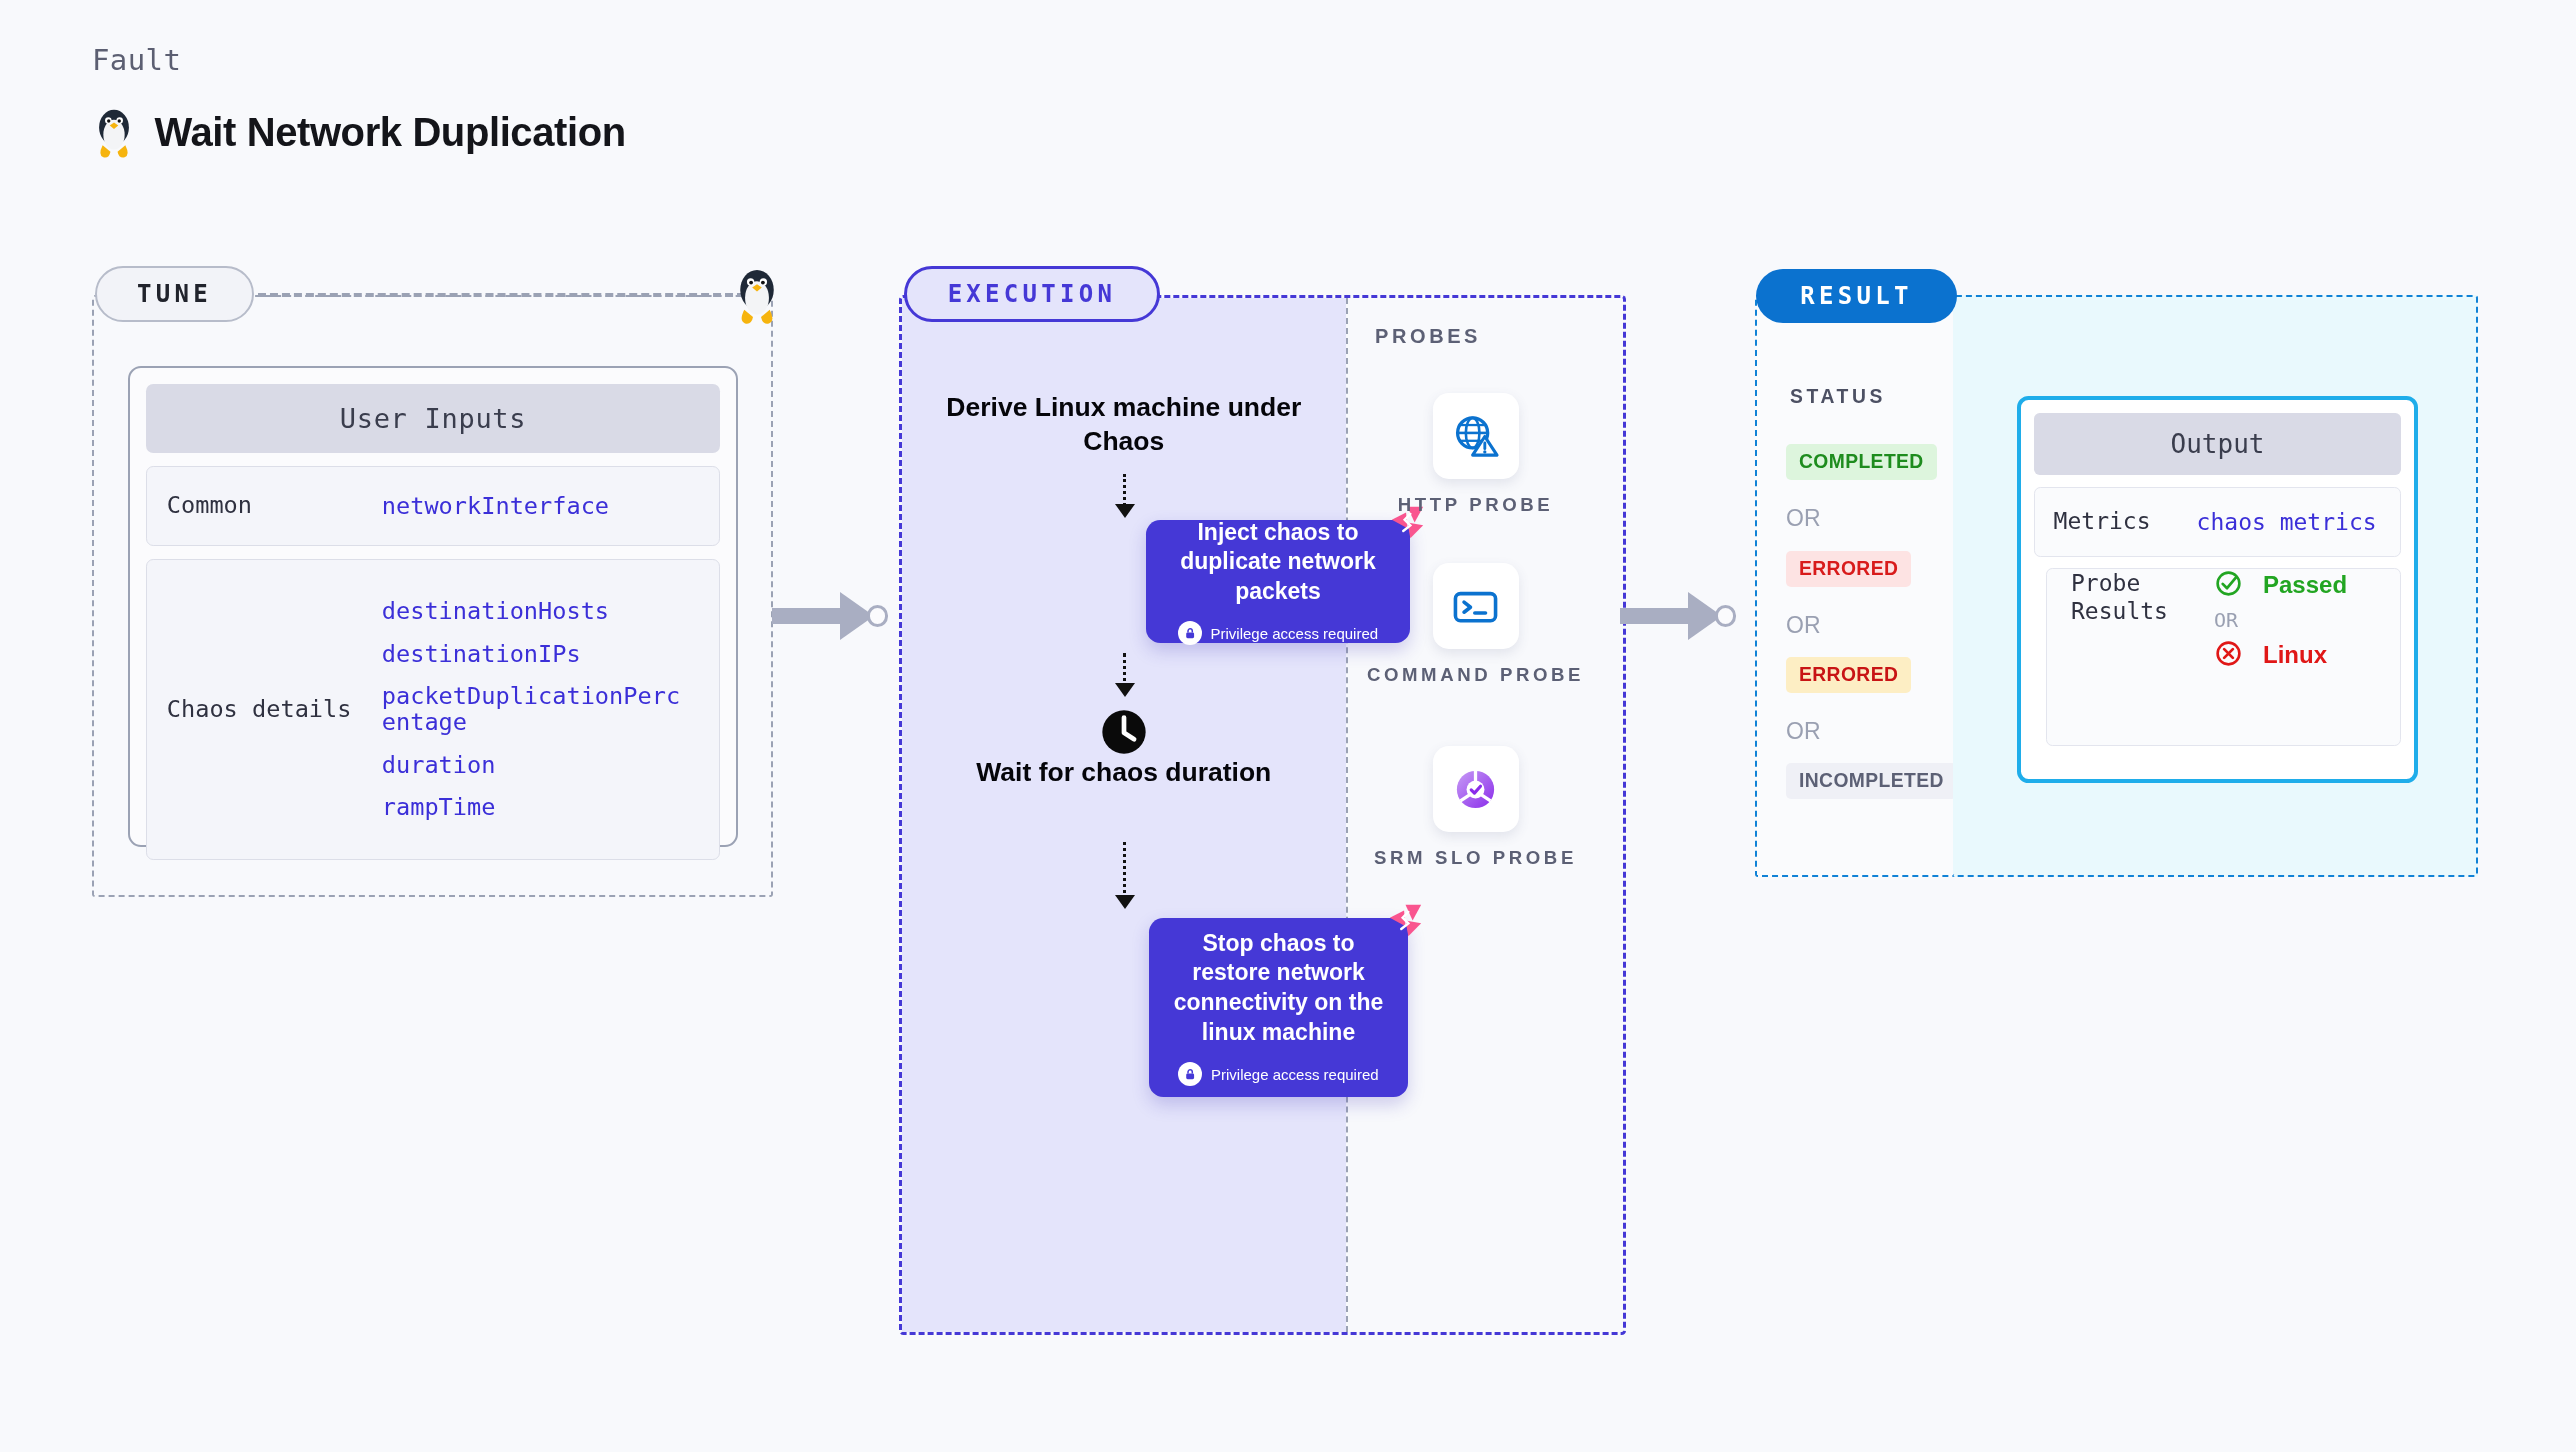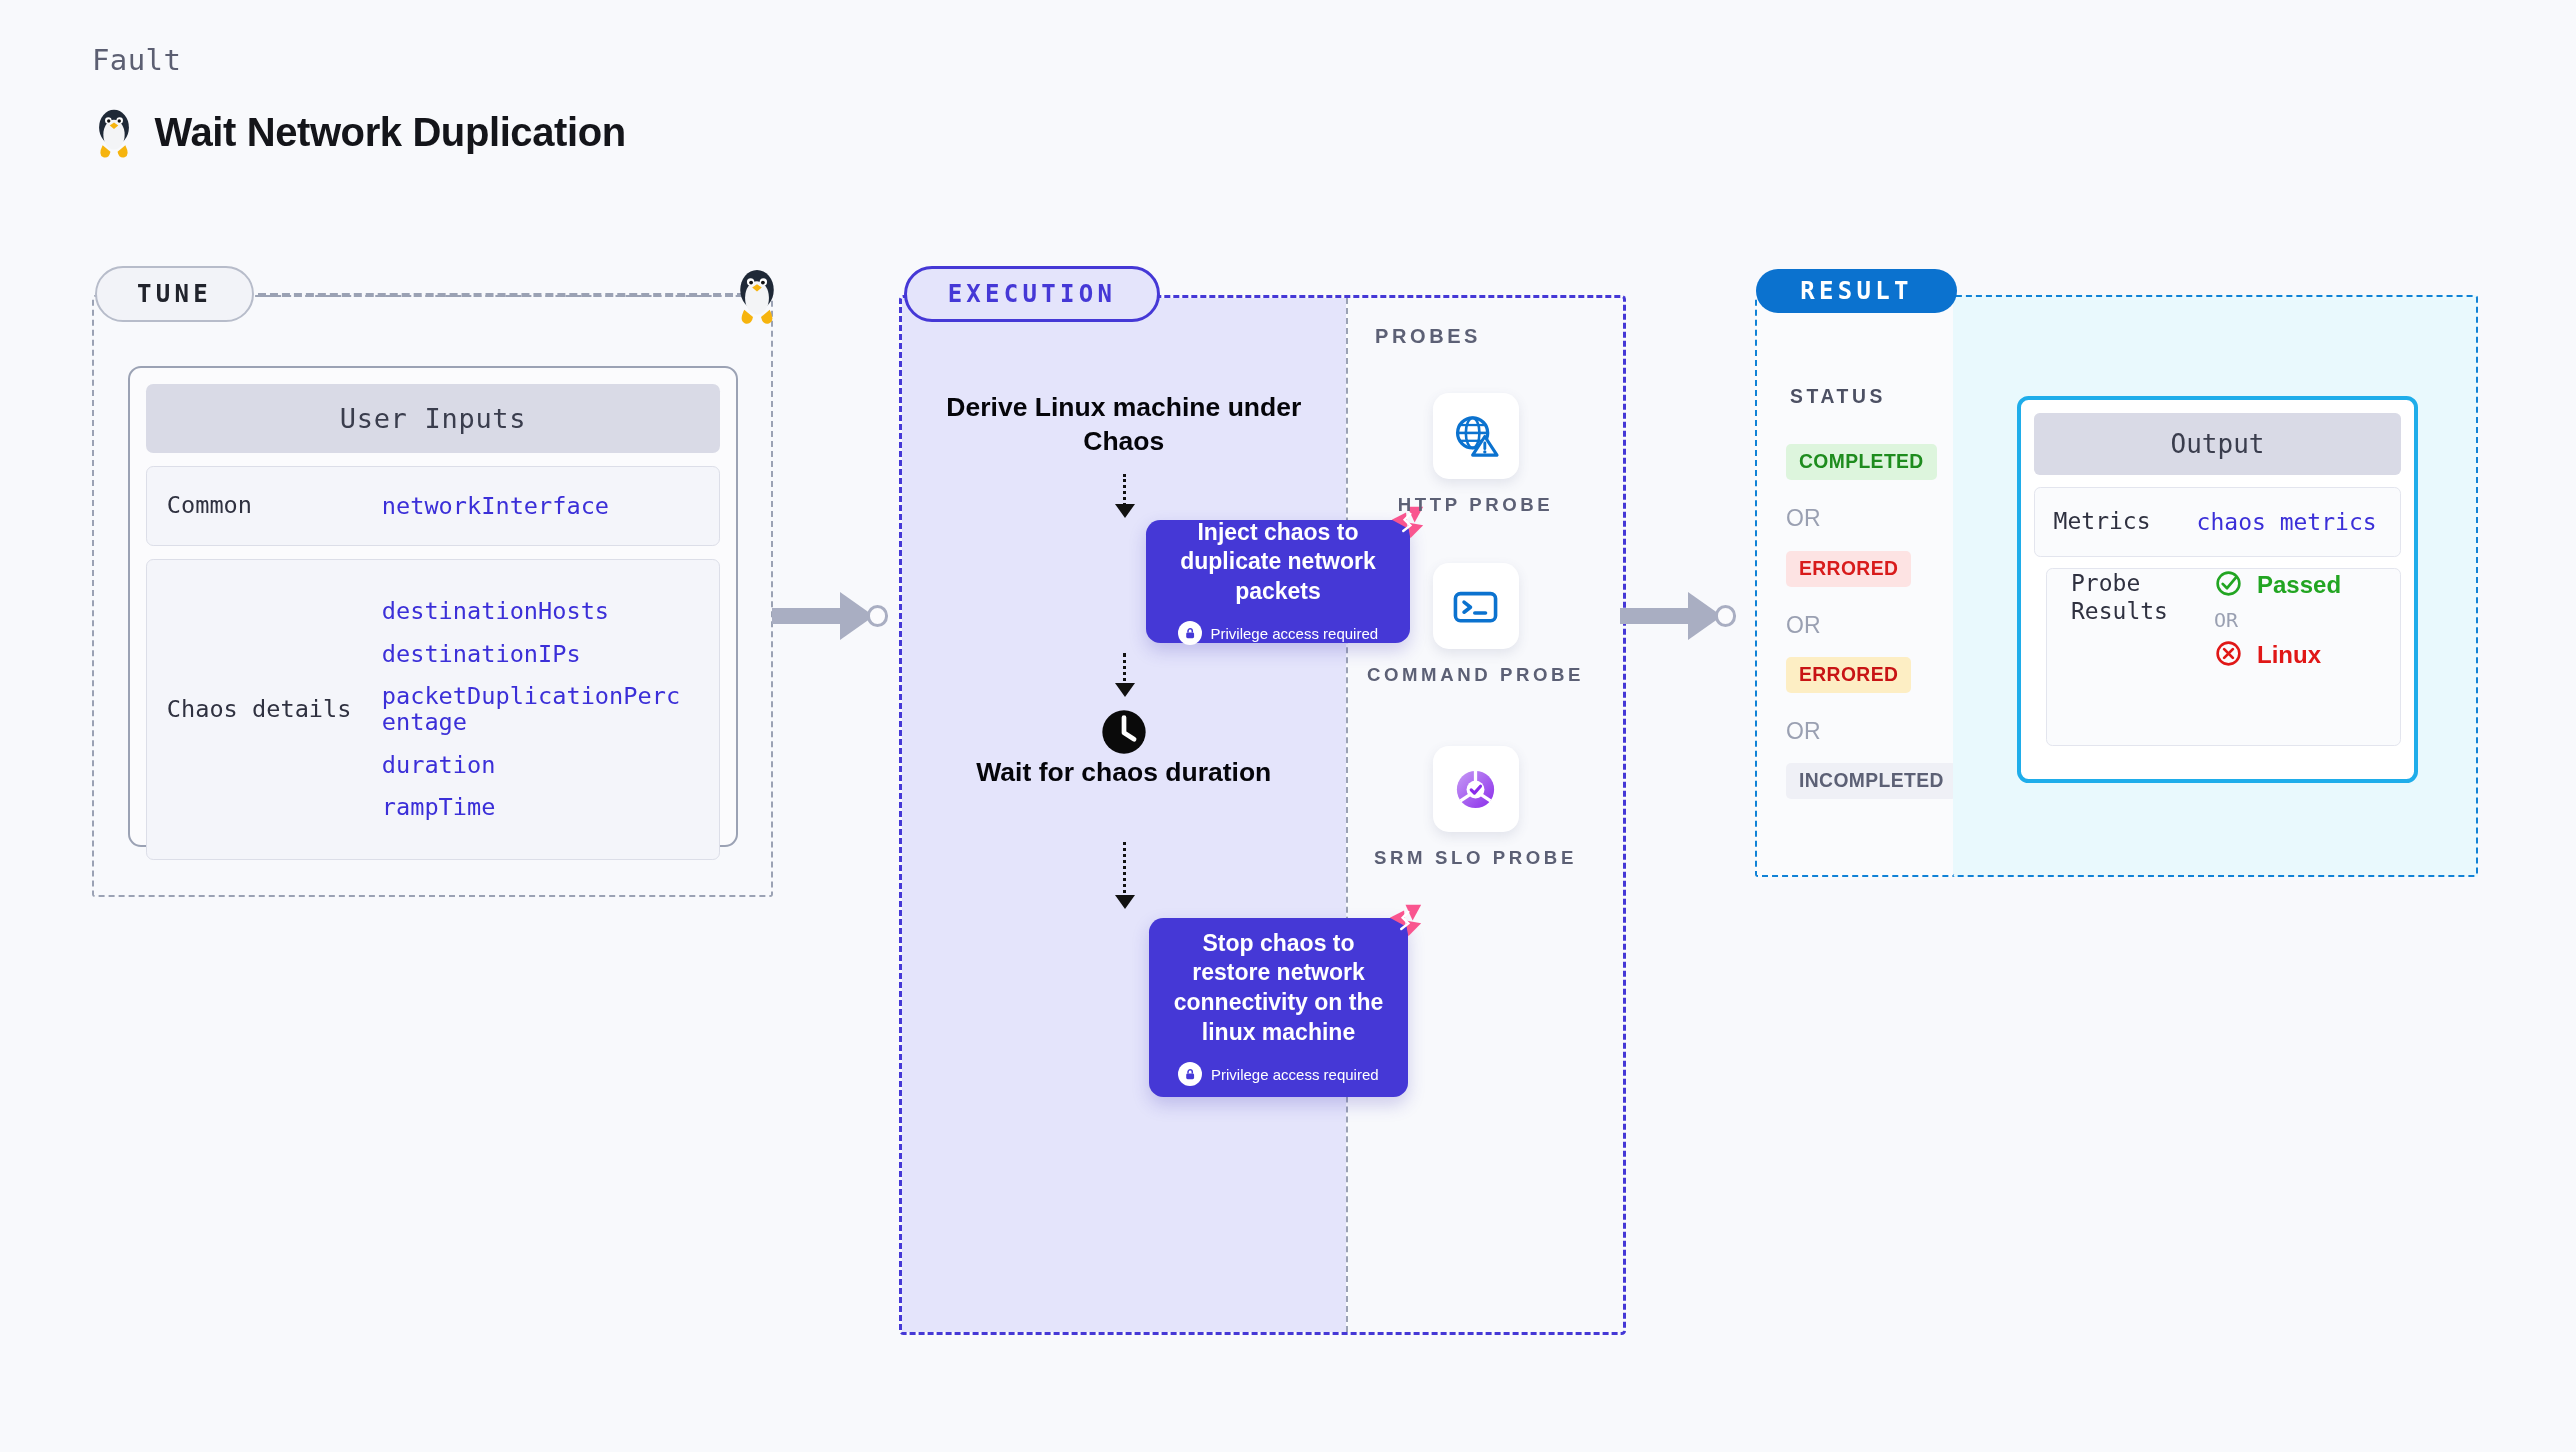--- a/index.html
+++ b/index.html
@@ -278,21 +278,21 @@
     position: absolute;
     left: 1755px; top: 295px;
     width: 201px; height: 582px;
     border: 2.9px dashed #1082d6;
     border-right: 2.1px dashed #b9bdcc;
     border-radius: 2.9px;
     background: #fafbfd;
   }
   #result-badge {
     left: 1756px; top: 269px;
-    width: 201px; height: 44px;
+    width: 201px; height: 54px;
     background: #0b72cf;
     border-radius: 29px;
     color: #fff;
     font-size: 24px;
   }
   #status-label {
     position: absolute;
     left: 33px; top: 89px;
     font-size: 19.3px;
     font-weight: bold;
@@ -367,21 +367,21 @@
     height: 178px;
     background: #fafbfd;
     border: 1.4px solid #e3e5ee;
     border-radius: 6.4px;
     display: flex; align-items: flex-start;
     padding: 0 24px;
     font-family: "DejaVu Sans Mono", monospace;
     margin-left: 12px;
   }
   .pr-vals { display:flex; flex-direction:column; gap:7.2px; }
-  .pr-row { display:flex; align-items:center; gap:14px; }
+  .pr-row { display:flex; align-items:center; gap:20px; }
   .pr-pass { font-family:"Liberation Sans",sans-serif; font-size:24px; font-weight:bold; color:#22a522; }
   .pr-fail { font-family:"Liberation Sans",sans-serif; font-size:24px; font-weight:bold; color:#e01717; }
   .pr-or   { font-size:20px; color:#9aa0b2; }
 
   
   .connector { position: absolute; display: flex; align-items: center; }
   .conn-shaft { height: 15.8px; background: #a9aec2; }
   .conn-head {
     width:0;height:0;
     border-top: 24px solid transparent;

